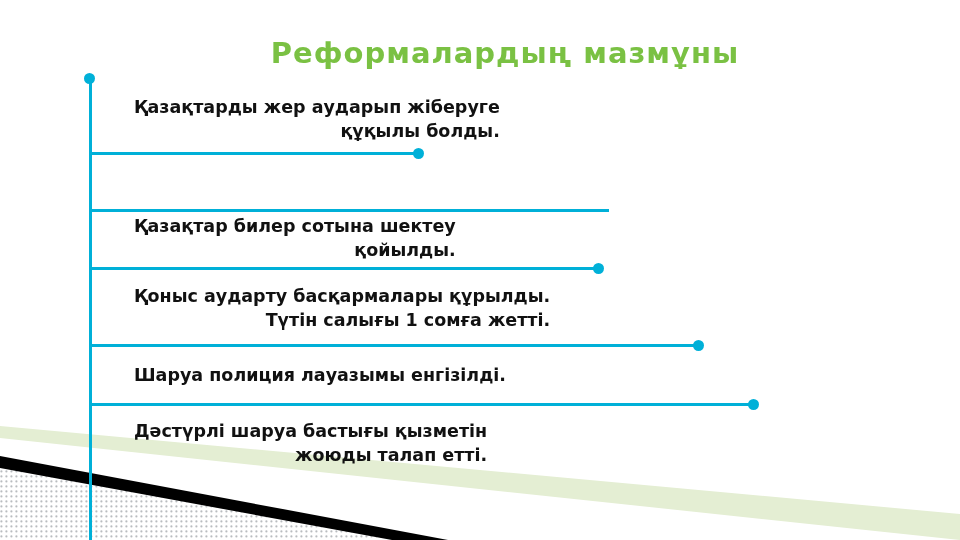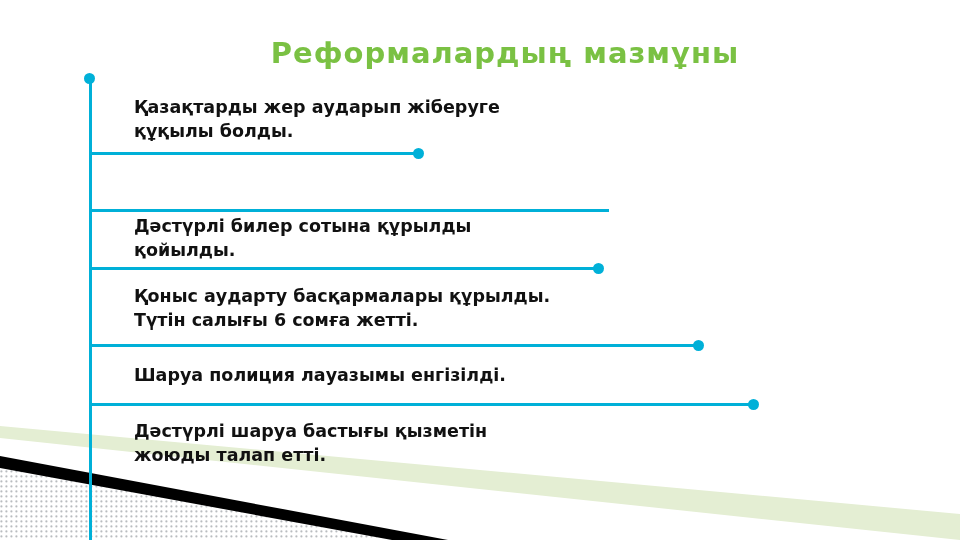--- a/index.html
+++ b/index.html
@@ -84,20 +84,21 @@
 
   
   .entry {
     position: absolute;
     left: 134px;
     font-size: 17.5px;
     font-weight: bold;
     color: #111111;
     line-height: 1.35;
     white-space: pre-line;
+    text-align: right;
   }
 </style>
 </head>
 <body>
 
 <div class="slide">
 
   <div class="corner-wrap">
     <svg width="960" height="120" viewBox="0 0 960 120" xmlns="http://www.w3.org/2000/svg">
       <defs>
@@ -125,21 +126,21 @@
   </div>
   <div class="connector" style="top:344px;width:610px;">
     <span class="end-dot"></span>
   </div>
   <div class="connector" style="top:403px;width:665px;">
     <span class="end-dot"></span>
   </div>
 
   <div class="entry" style="top:96px;">Қазақтарды жер аударып жіберуге
 құқылы болды.</div>
-  <div class="entry" style="top:215px;">Дәстүрлі билер сотына құрылды
+  <div class="entry" style="top:215px;">Қазақтар билер сотына шектеу
 қойылды.</div>
   <div class="entry" style="top:285px;">Қоныс аударту басқармалары құрылды.
-Түтін салығы 6 сомға жетті.</div>
+Түтін салығы 1 сомға жетті.</div>
   <div class="entry" style="top:364px;">Шаруа полиция лауазымы енгізілді.</div>
   <div class="entry" style="top:420px;">Дәстүрлі шаруа бастығы қызметін
 жоюды талап етті.</div>
 
 </div>
 
 </body></html>

